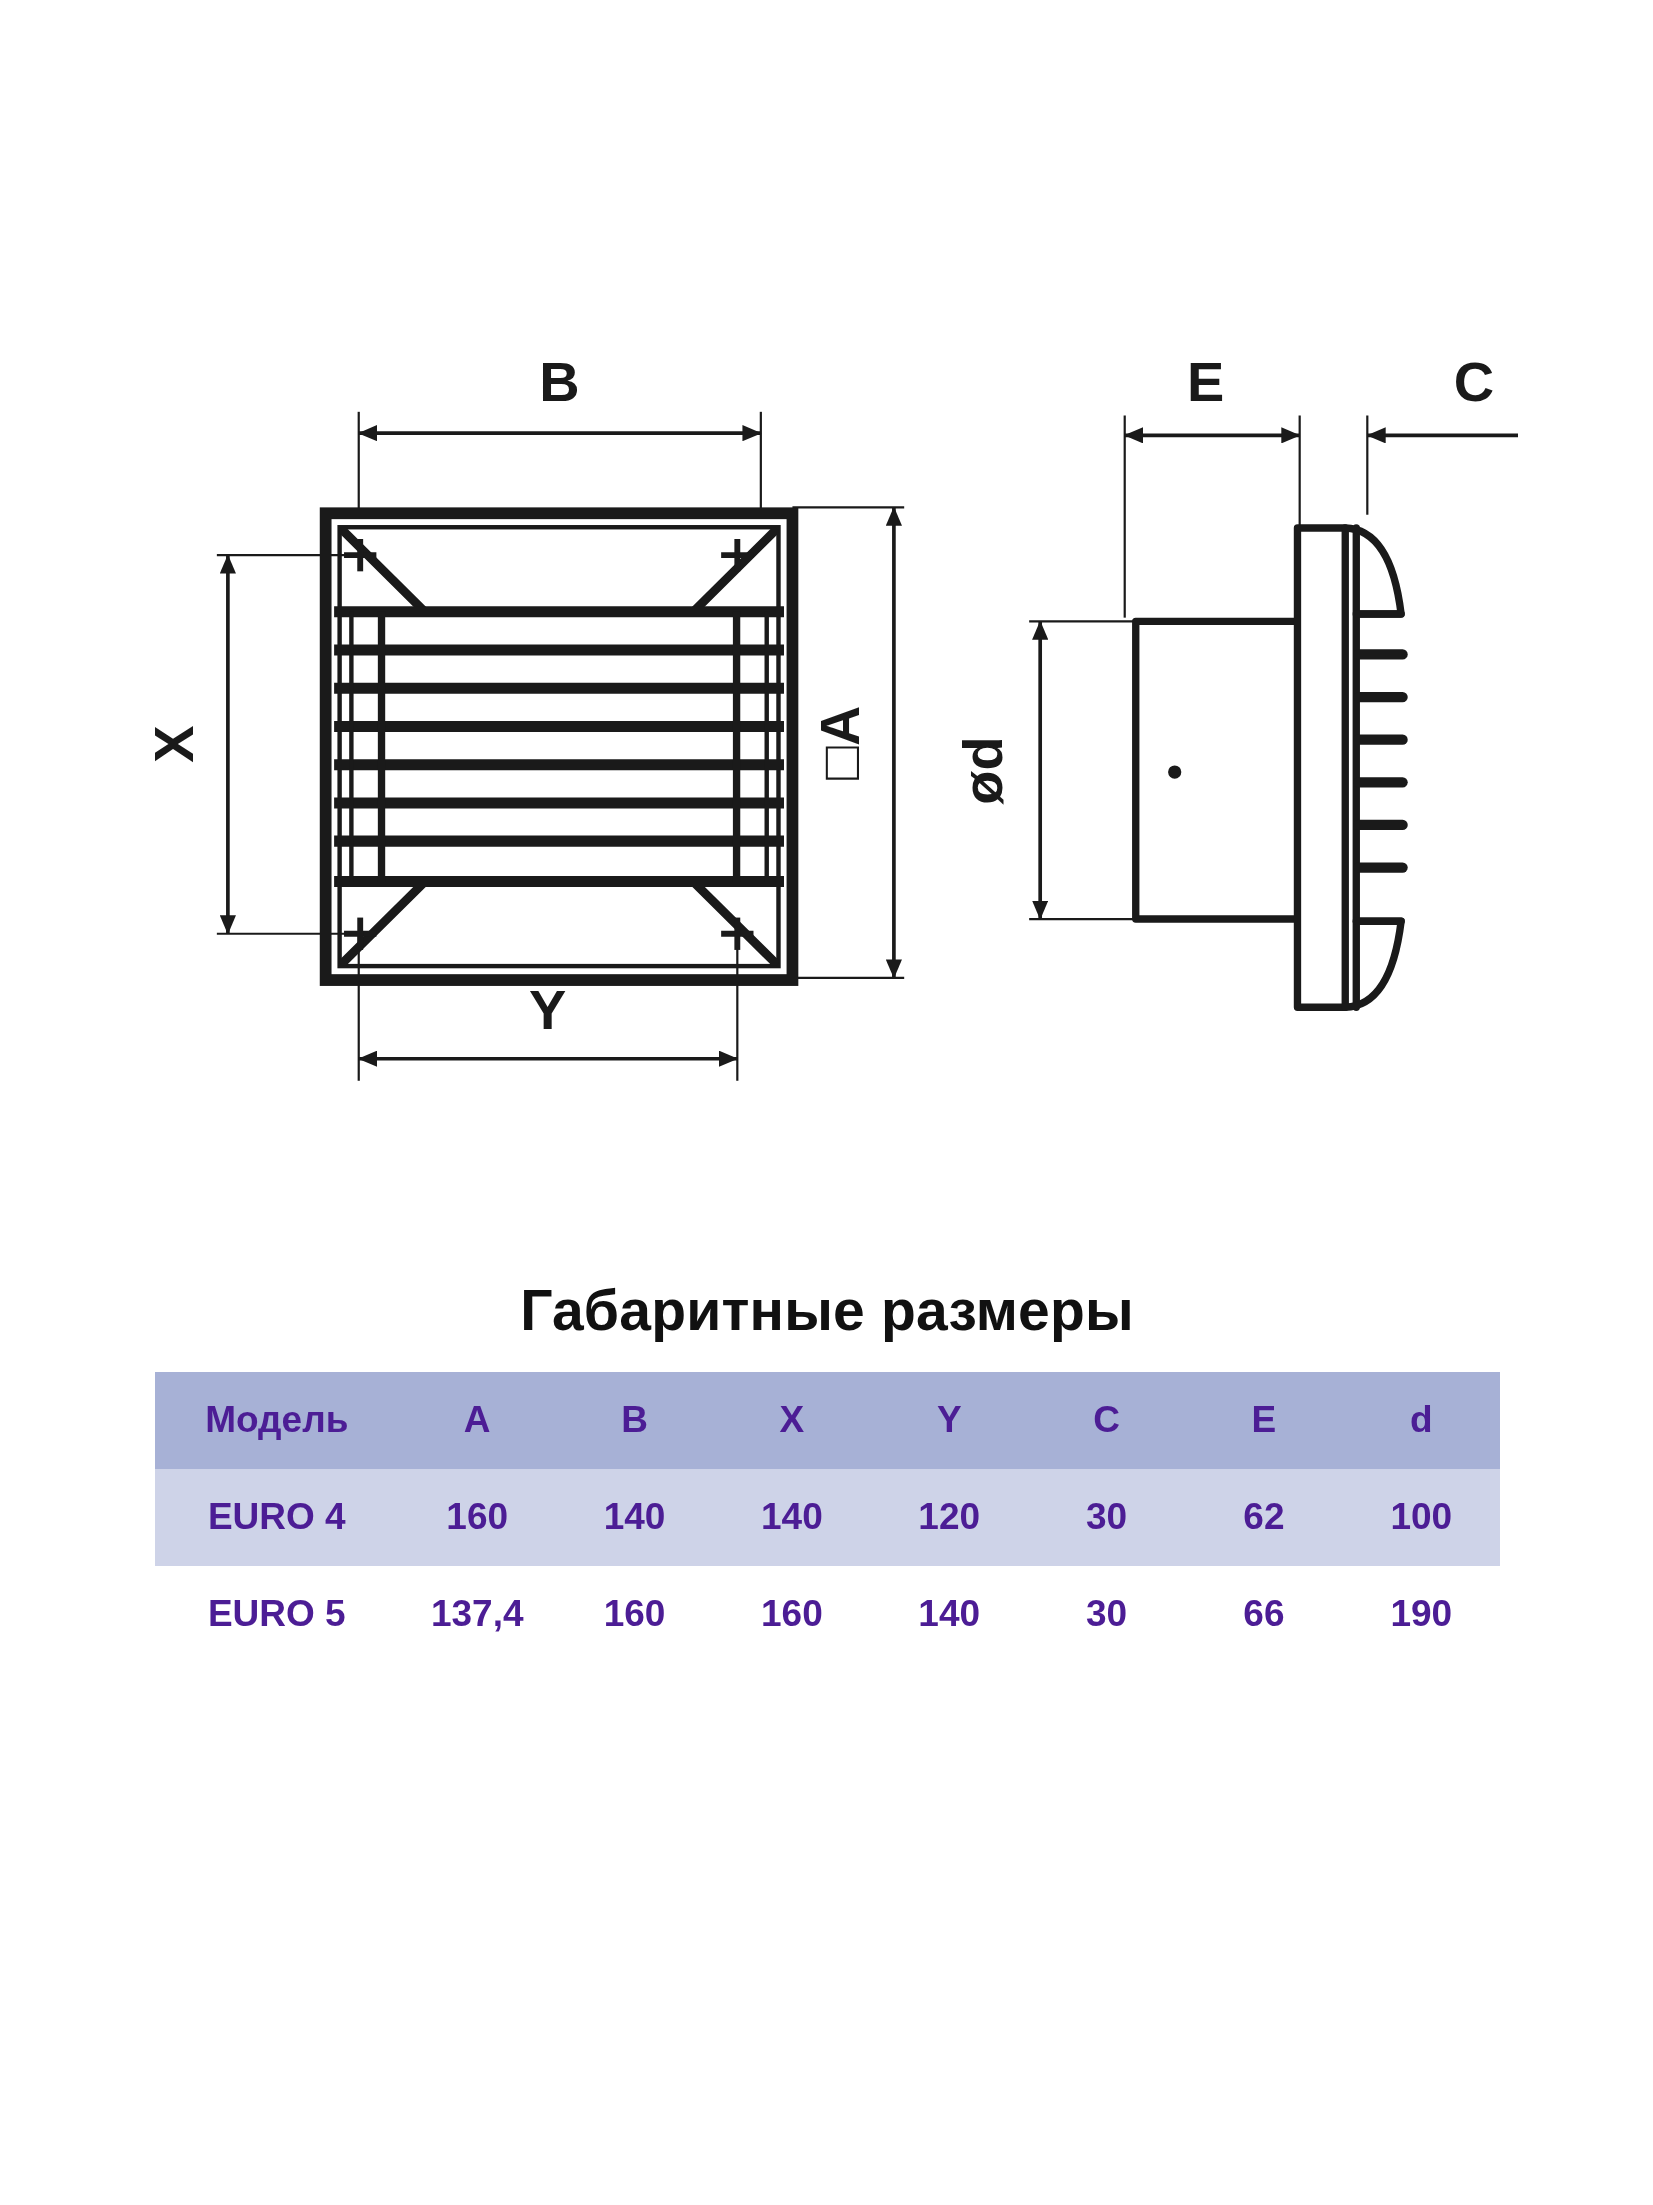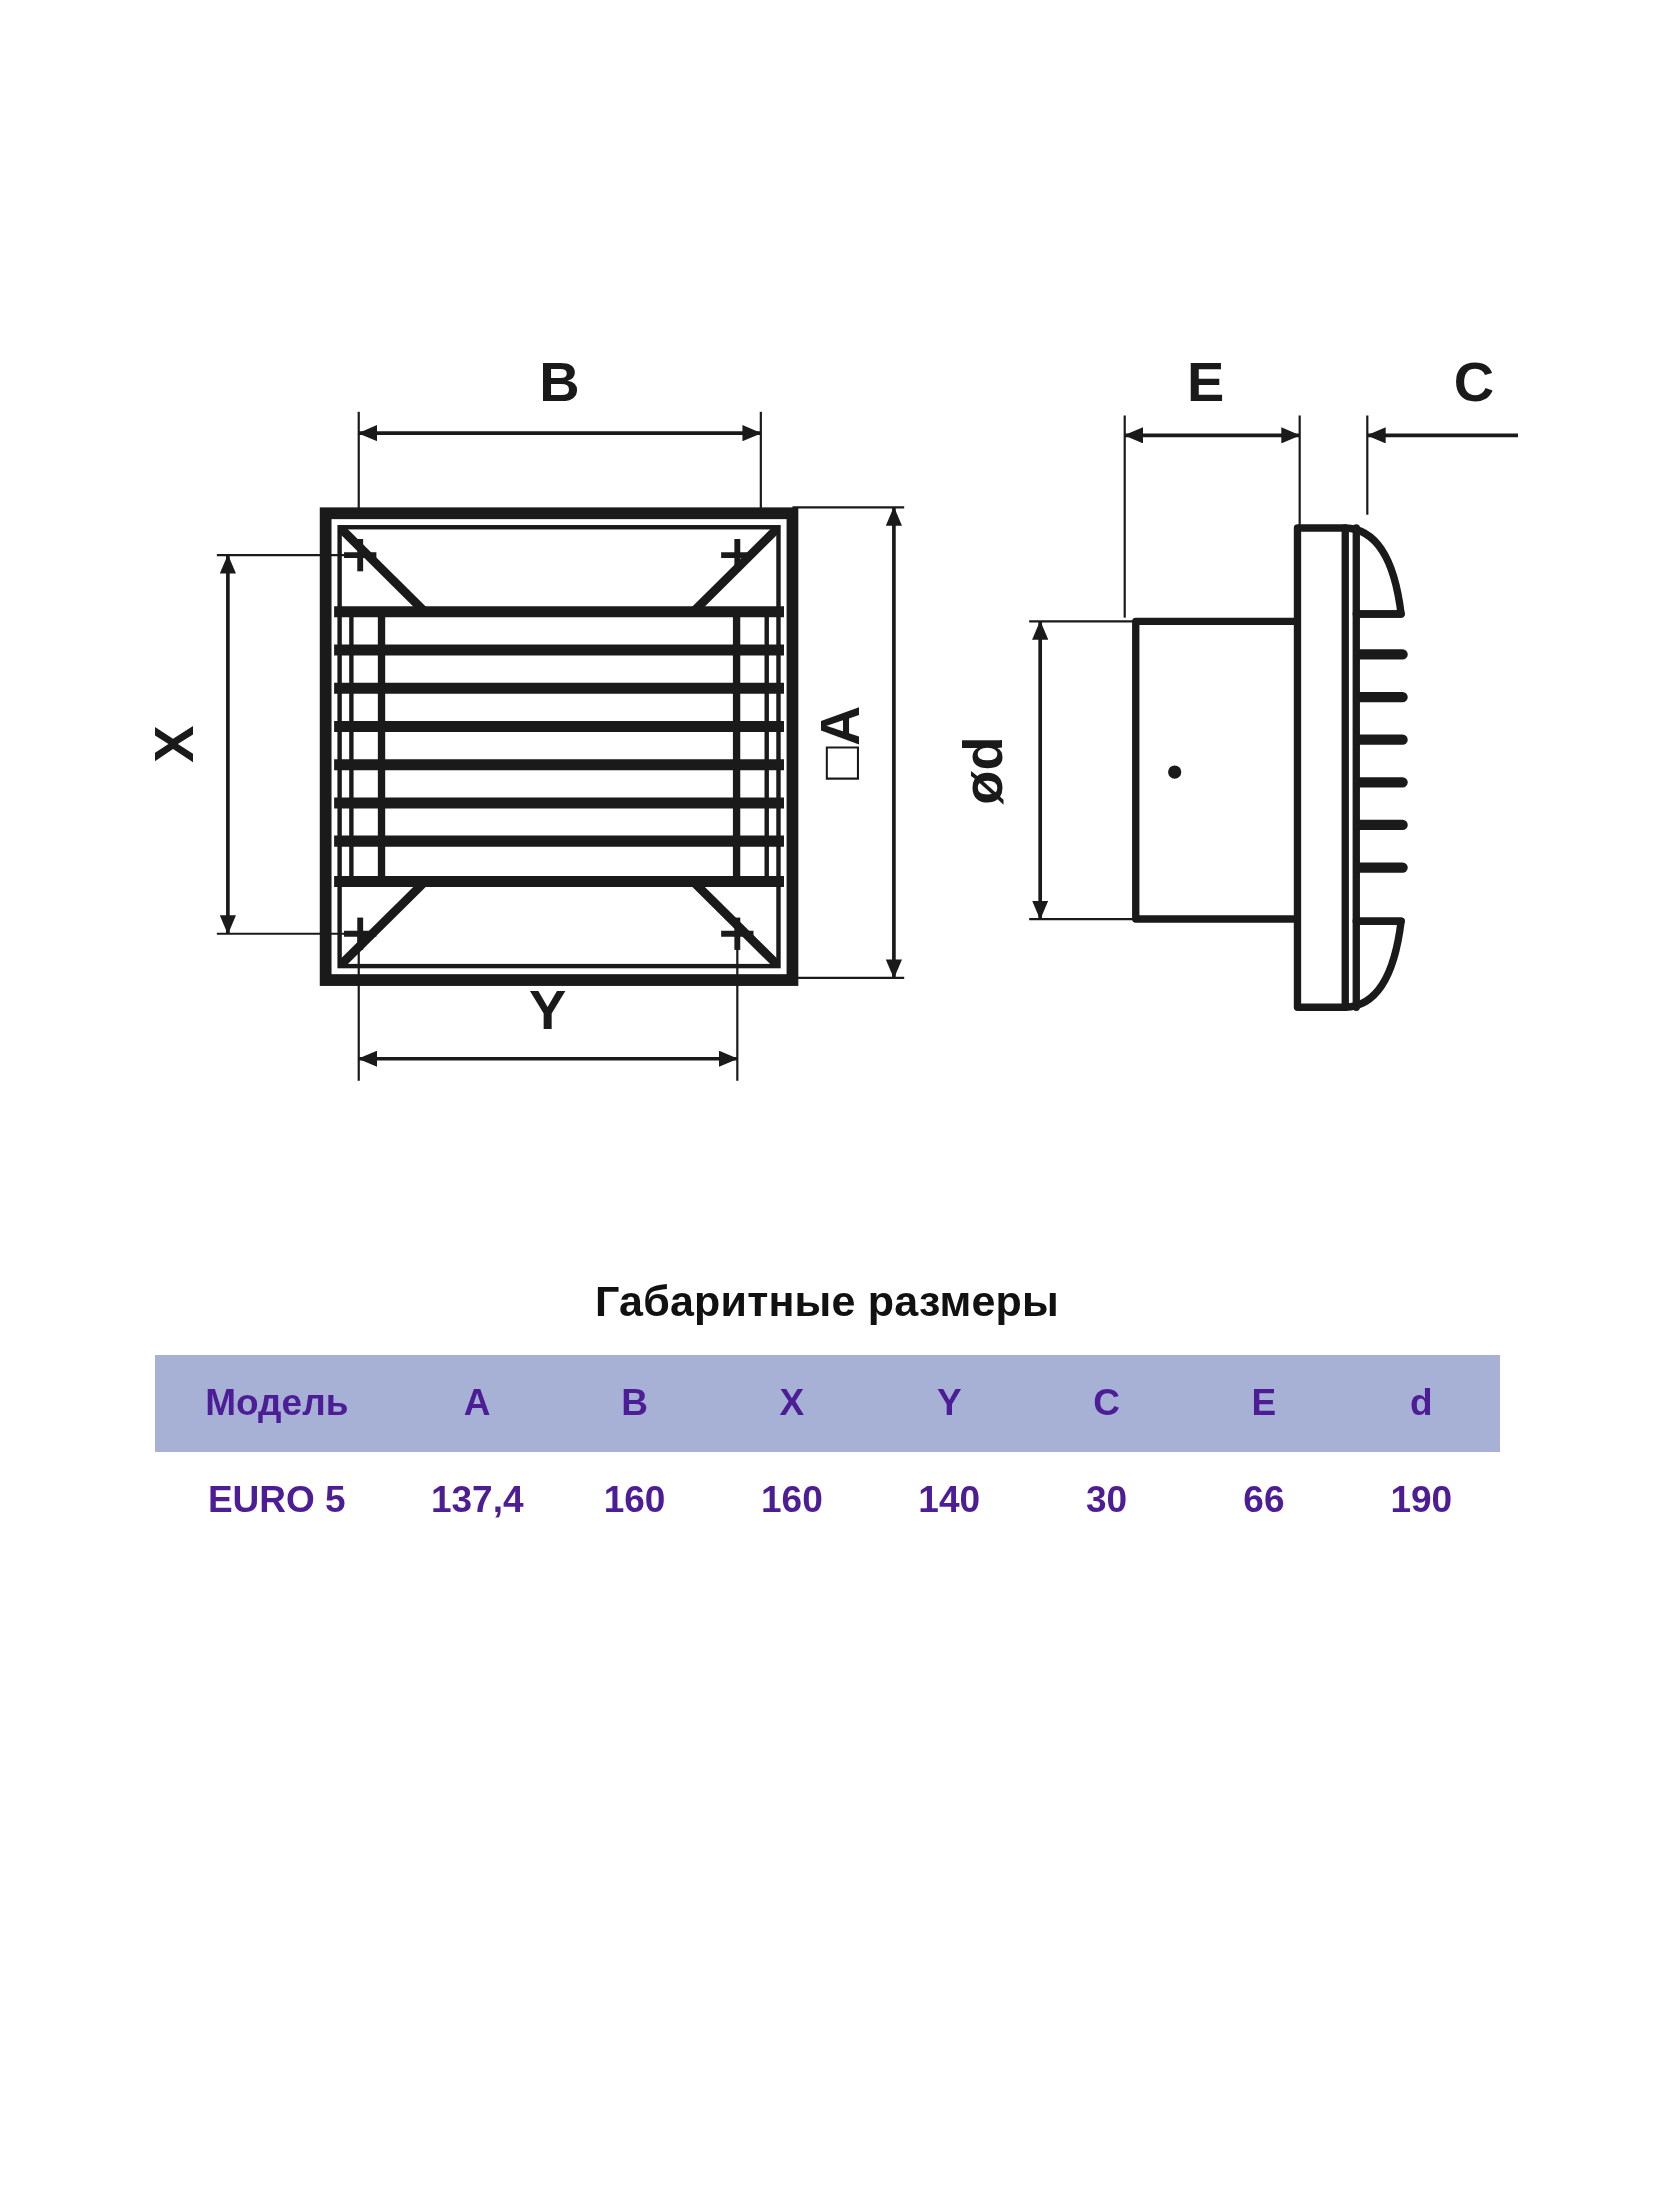--- a/index.html
+++ b/index.html
@@ -39,21 +39,21 @@
     position: absolute;
     left: 0;
     top: 1250px;
     width: 1654px;
   }
 
   #table-title {
     text-align: center;
     font-family: "Liberation Sans", sans-serif;
     font-weight: bold;
-    font-size: 43px;
+    font-size: 57px;
     color: #111111;
     letter-spacing: 0.2px;
     padding-top: 26.5px;
     padding-bottom: 29px;
   }
 
   #dim-table {
     border-collapse: collapse;
     width: 1345px;
     margin: 0 0 0 155px;
@@ -276,20 +276,30 @@
         <th>A</th>
         <th>B</th>
         <th>X</th>
         <th>Y</th>
         <th>C</th>
         <th>E</th>
         <th>d</th>
       </tr>
     </thead>
     <tbody>
+      <tr class="row-shaded">
+        <td>EURO 4</td>
+        <td>160</td>
+        <td>140</td>
+        <td>140</td>
+        <td>120</td>
+        <td>30</td>
+        <td>62</td>
+        <td>100</td>
+      </tr>
       <tr class="row-plain">
         <td>EURO 5</td>
         <td>137,4</td>
         <td>160</td>
         <td>160</td>
         <td>140</td>
         <td>30</td>
         <td>66</td>
         <td>190</td>
       </tr>

